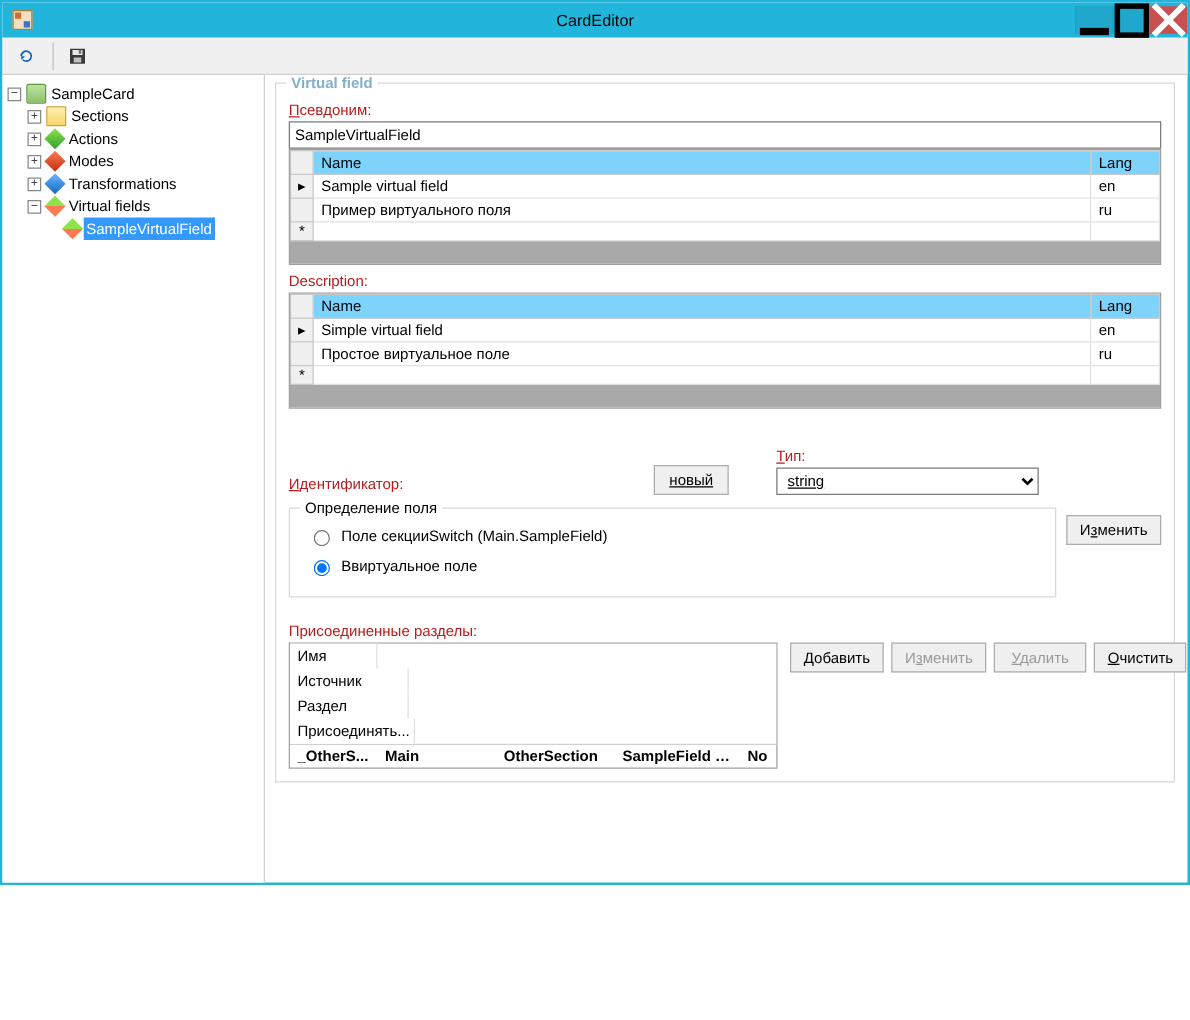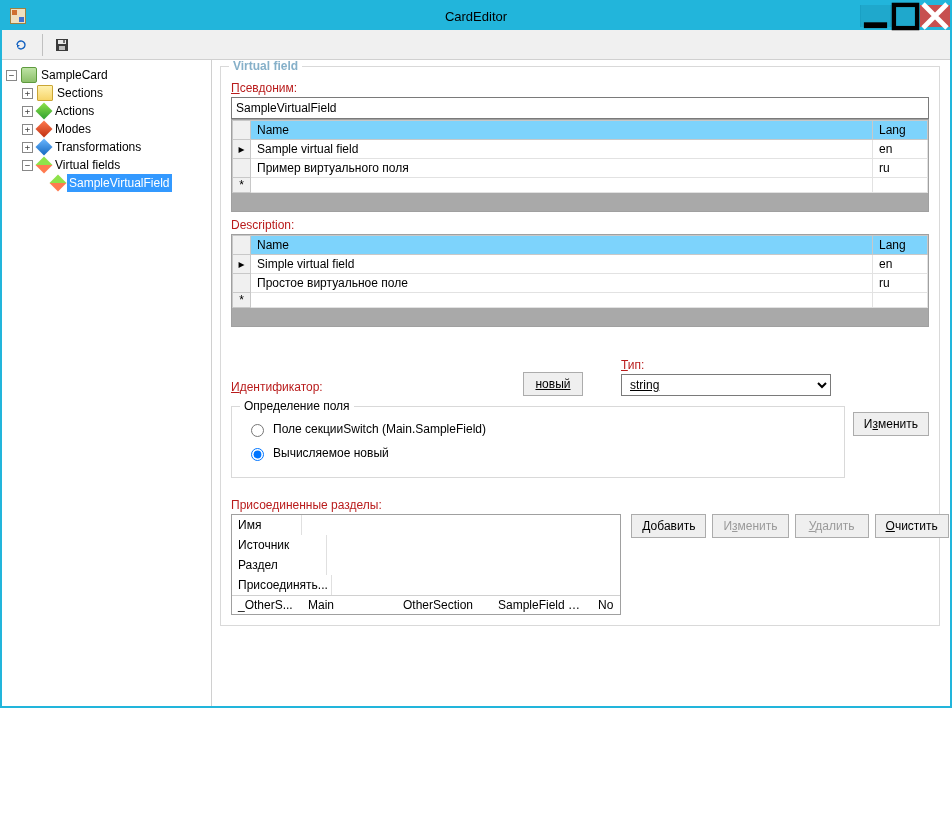--- a/index.html
+++ b/index.html
@@ -234,20 +234,21 @@
   }
   .listview .colh{
     padding:3px 6px;
     border-right:1px solid #e0e0e0;
     font-size:12px;
     background:#fff;
   }
   .listview .rows .r{
     display:flex;
     padding:0;
+    font-weight:bold;
   }
   .listview .rows .c{
     padding:2px 6px;
     border-right:1px solid transparent;
     font-size:12px;
     white-space:nowrap;
     overflow:hidden;
     text-overflow:ellipsis;
   }
   .side-buttons{display:flex;flex-direction:row;gap:6px;}
@@ -446,21 +447,21 @@
               <div class="legend" style="color:#000;font-weight:normal;">Определение поля</div>
               <div style="display:flex;align-items:center;">
                 <label class="radio-row">
                   <input type="radio" name="def" style="">
                   <span><span class="ul">П</span><span>оле секции</span></span>
                 </label>
                 <span>Switch (Main.SampleField)</span>
               </div>
               <label class="radio-row">
                 <input type="radio" name="def" checked="" style="">
-                <span><span class="ul">В</span><span>ычисляемое новый</span></span>
+                <span><span class="ul">В</span><span>виртуальное поле</span></span>
               </label>
             </div>
           </div>
           <button class="btn" style="min-width:74px;margin-top:6px;"><span>И<span style="text-decoration:underline">з</span>менить</span></button>
         </div>
 
         <div class="field-label" style="margin-top:10px">Присоединенные разделы:</div>
         <div style="display:flex;gap:10px;">
           <div class="listview" style="flex:1;min-height:40px;">
             <div class="cols">

